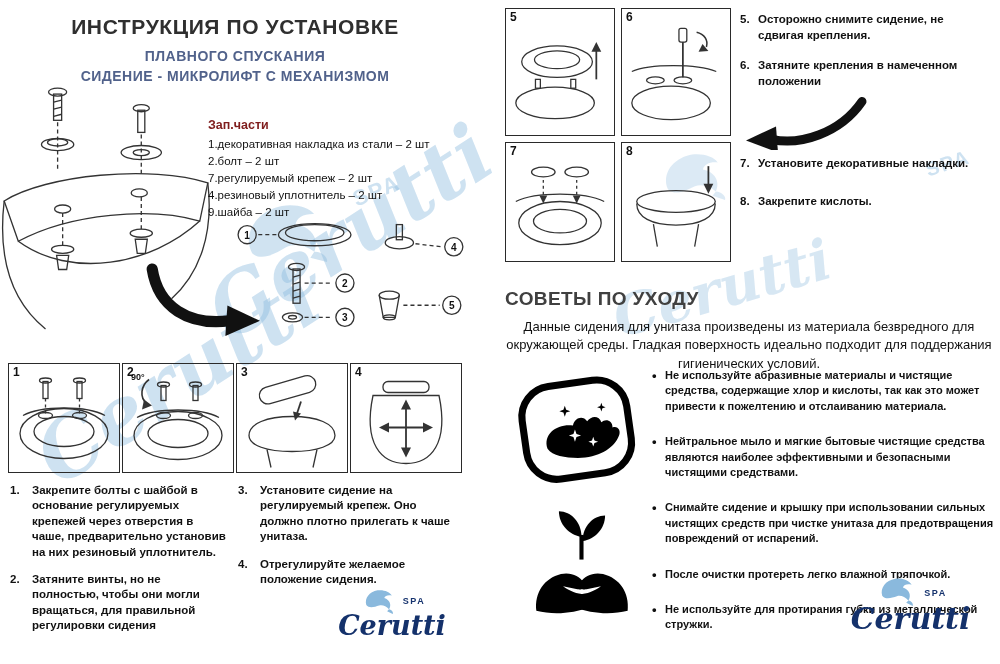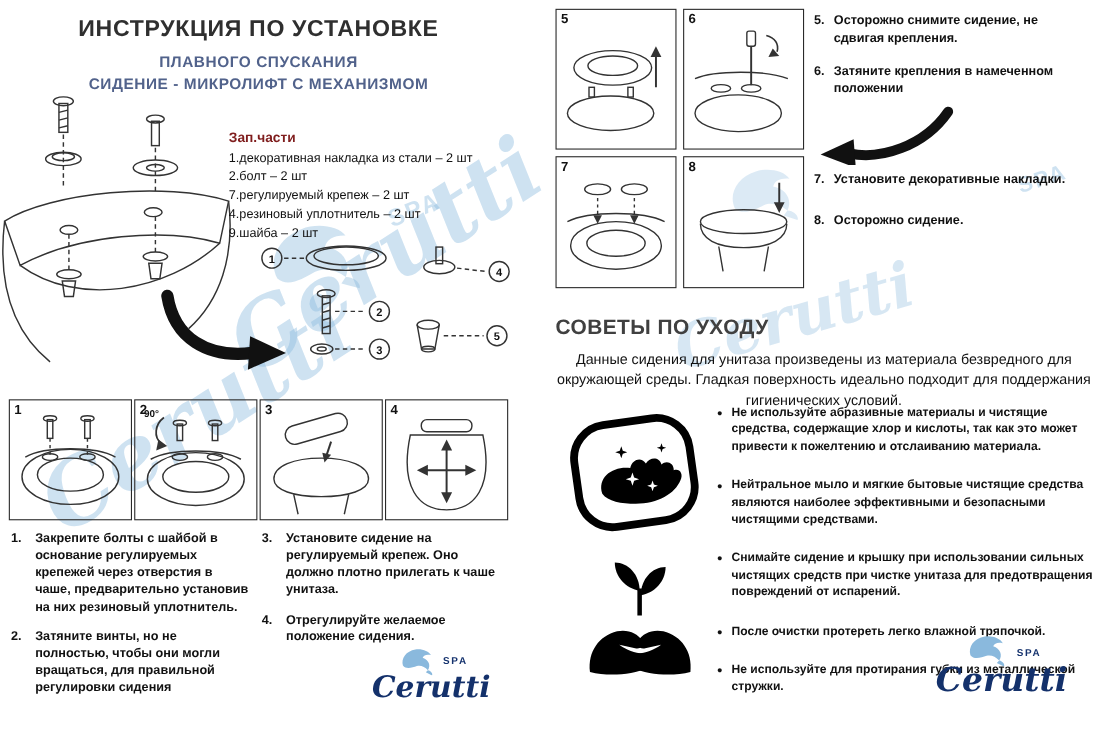--- a/index.html
+++ b/index.html
@@ -315,21 +315,21 @@
   <svg class="abs z1" style="left:742px;top:92px;" width="130" height="58" viewBox="0 0 130 55">
     <path d="M120,8 C98,40 58,52 30,46" stroke="#111" stroke-width="9" fill="none" stroke-linecap="round"></path>
     <polygon points="34,33 4,47 36,59" fill="#111"></polygon>
   </svg>
   <div class="abs z1 rstep" style="left:740px;top:156px;width:252px;">
     <span class="n">7.</span>
     <span>Установите декоративные накладки.</span>
   </div>
   <div class="abs z1 rstep" style="left:740px;top:194px;width:252px;">
     <span class="n">8.</span>
-    <span>Осторожно сидение.</span>
+    <span>Закрепите кислоты.</span>
   </div>
 
   <div class="abs z1 care-h" style="left:505px;top:288px;width:488px;">СОВЕТЫ ПО УХОДУ</div>
   <div class="abs z1 care-intro" style="left:505px;top:318px;width:488px;">Данные сидения для унитаза произведены из материала безвредного для окружающей среды. Гладкая поверхность идеально подходит для поддержания гигиенических условий.</div>
 
   <svg class="abs z1" style="left:512px;top:372px;" width="132" height="118" viewBox="0 0 130 115">
     <g transform="rotate(-8 65 58)">
       <rect x="12" y="10" width="104" height="92" rx="30" stroke="#000" stroke-width="7" fill="none"></rect>
     </g>
     <path d="M35,75 C30,60 45,50 60,52 C62,44 70,42 74,48 C78,42 86,42 88,49 C92,45 99,47 99,54 C104,52 108,57 105,63 C100,75 85,84 65,84 C52,84 40,82 35,75 Z" fill="#000"></path>

